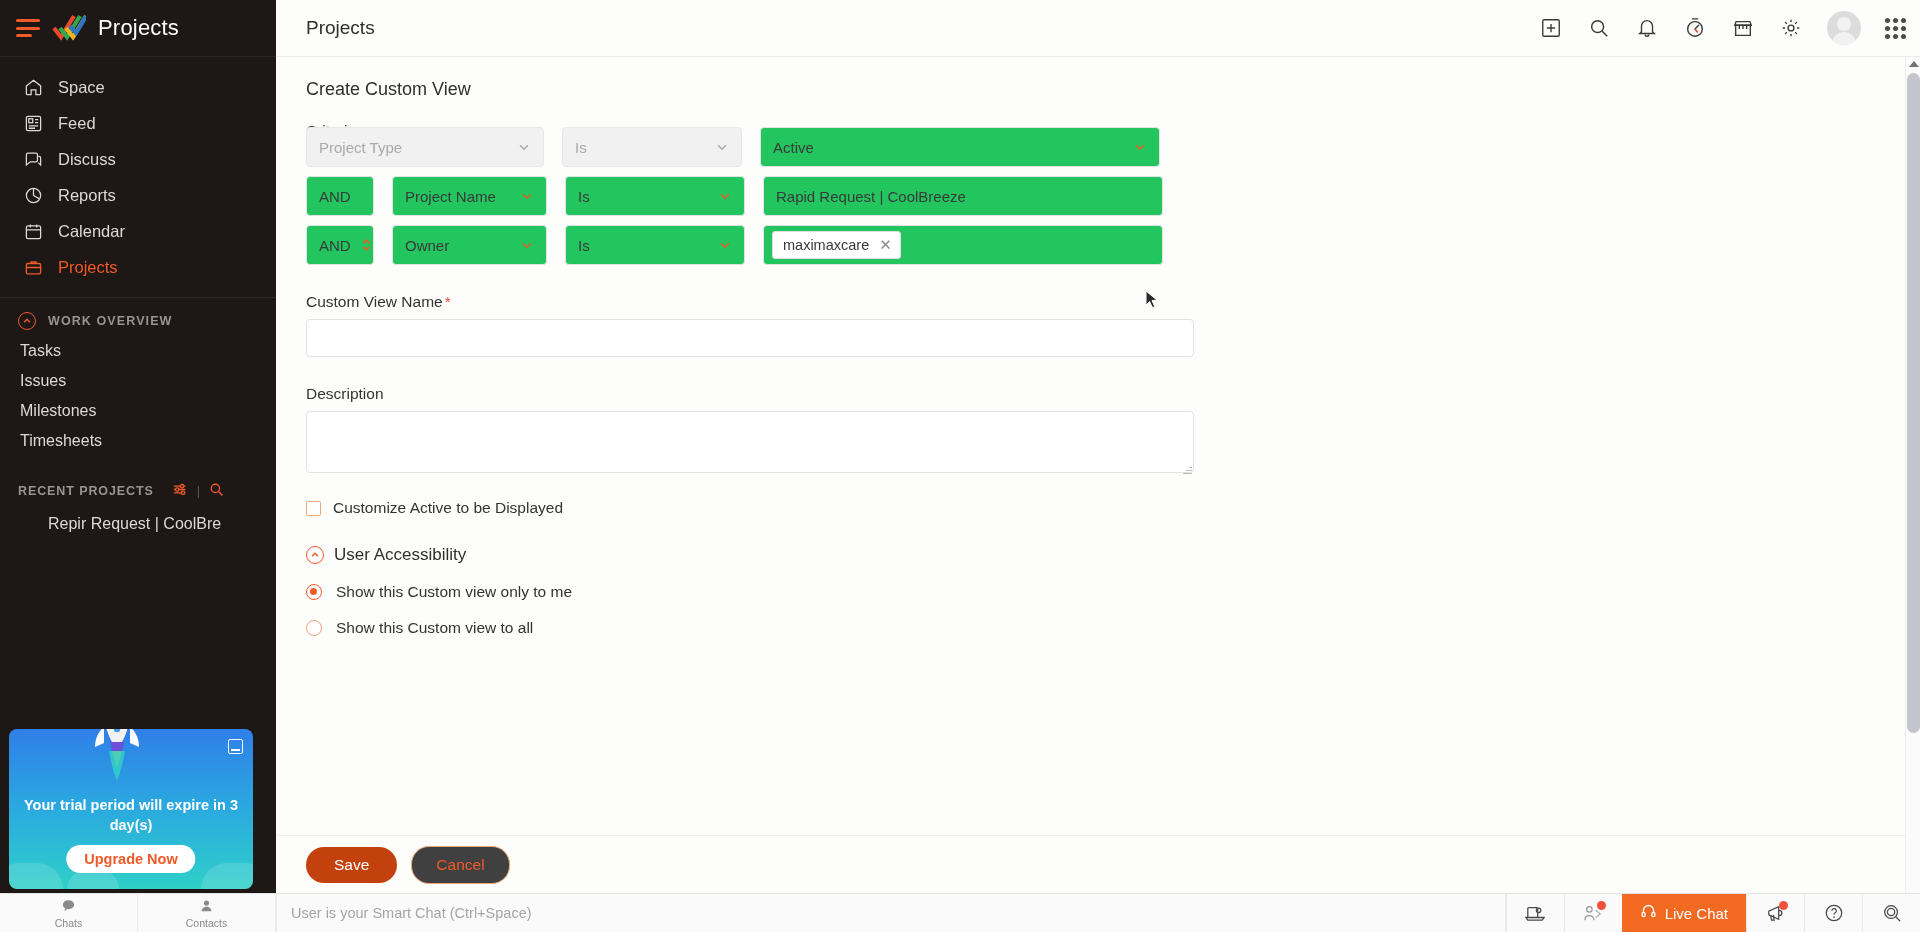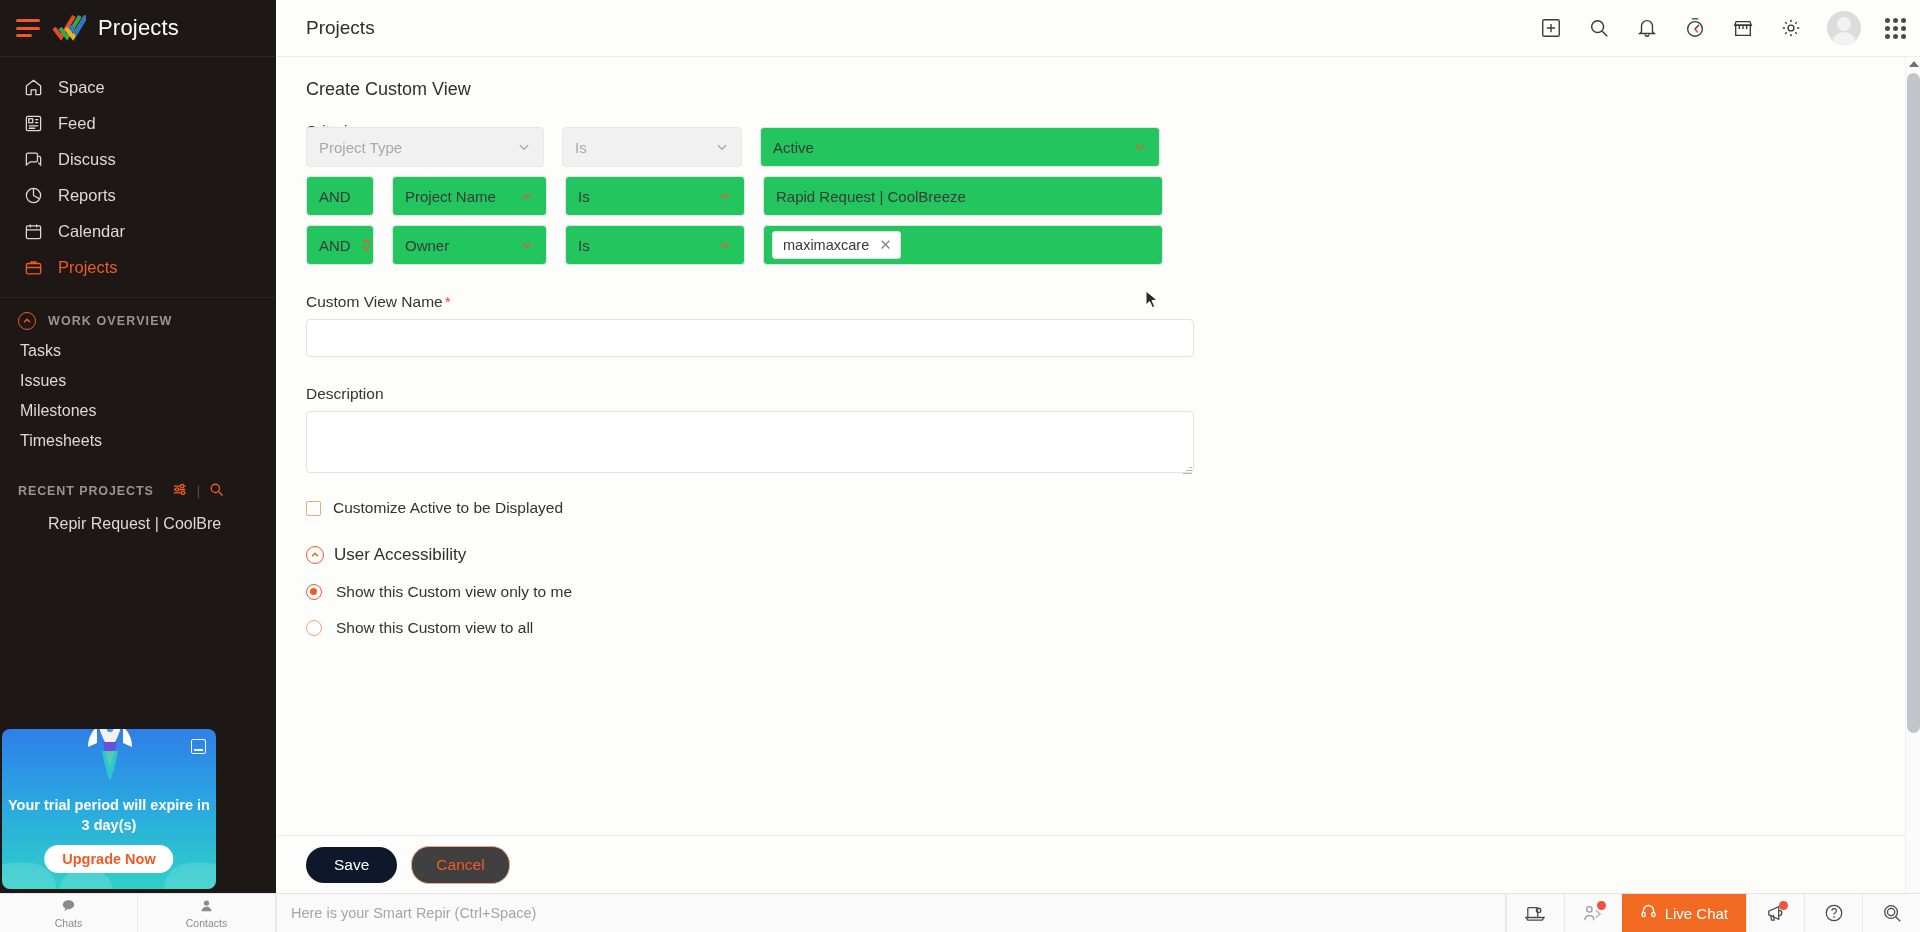--- a/index.html
+++ b/index.html
@@ -67,22 +67,22 @@
   }
   .sb-recent-head .tools { display:flex; align-items:center; gap:8px; margin-left: 8px; }
   .sb-recent-head .divider { color:#5e5755; font-weight: normal; }
   .sb-recent-item {
     height: 32px; display:flex; align-items:center; padding-left: 48px;
     font-size: 16px; color: #ddd9d6; white-space: nowrap; overflow:hidden; cursor:pointer;
   }
 
   
   #trial {
-    position: absolute; left: 2px; bottom: 4px;
-    width: 214px; height: 160px;
+    position: absolute; left: 9px; bottom: 4px;
+    width: 244px; height: 160px;
     border-radius: 8px;
     background: linear-gradient(180deg,#2f7fe8 0%, #2aa8e0 48%, #2fd0c8 100%);
     overflow: hidden;
   }
   #rocket { position:absolute; left: 80px; top: -58px; width: 56px; height: 112px; }
   #trial .close-box {
     position:absolute; right:10px; top:10px; width:15px; height:15px;
     border:1.6px solid #fff; border-radius:2px; cursor:pointer;
   }
   #trial .close-box:after{ content:""; position:absolute; left:2px; bottom:2px; width:9px; height:2px; background:#fff; }
@@ -185,21 +185,21 @@
   .radio.on { border-color:#f05a28; }
   .radio.on:after { content:""; position:absolute; left:3px; top:3px; width:7px; height:7px; border-radius:50%; background:#f05a28; }
   .radio-row span { font-size: 15.5px; color:#333; }
 
   #action-bar {
     position:absolute; left:0; right:0; bottom:0; height: 58px;
     background:#fdfdfb; border-top:1px solid #ececec;
     display:flex; align-items:center; gap:14px; padding-left: 30px;
   }
   .btn-primary {
-    background:#0f172a; color:#fff; border:none; border-radius:18px;
+    background:#c2410c; color:#fff; border:none; border-radius:18px;
     padding: 9px 28px; font-size:15.5px; cursor:pointer;
     font-family: "Liberation Sans", sans-serif;
   }
   .btn-ghost {
     background:#404040; color:#f05a28; border:1px solid #f0a878; border-radius:18px;
     padding: 9px 24px; font-size:15.5px; cursor:pointer;
     font-family: "Liberation Sans", sans-serif;
   }
 
   
@@ -612,21 +612,21 @@
           <svg width="13" height="13" viewBox="0 0 16 16" fill="#8a8a8a">
               <circle cx="8" cy="5" r="3.2"></circle>
               <path d="M2 15c0-3.3 2.7-5.5 6-5.5s6 2.2 6 5.5z"></path>
             </svg>
         </span>
         <span class="lb">Contacts</span>
       </div>
     </div>
 
     <div id="smart-chat">
-      <span>Here is your Smart Repir (Ctrl+Space)</span>
+      <span>User is your Smart Chat (Ctrl+Space)</span>
     </div>
 
     <div class="tb-right">
       <span class="tb-ic">
         <svg width="20" height="18" viewBox="0 0 22 20" fill="none" stroke="#4a4a4a" stroke-width="1.4">
             <path d="M3 15V5a1 1 0 0 1 1-1h9a1 1 0 0 1 1 1v10"></path>
             <path d="M1 15h20l-2 3H3z"></path>
             <circle cx="15" cy="7" r="2.5"></circle>
           </svg>
       </span>

